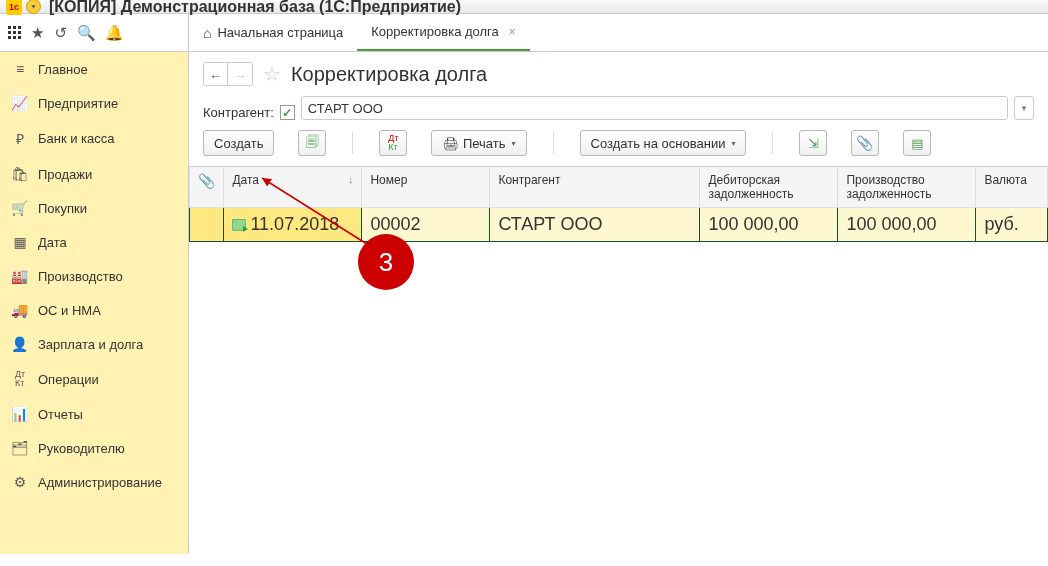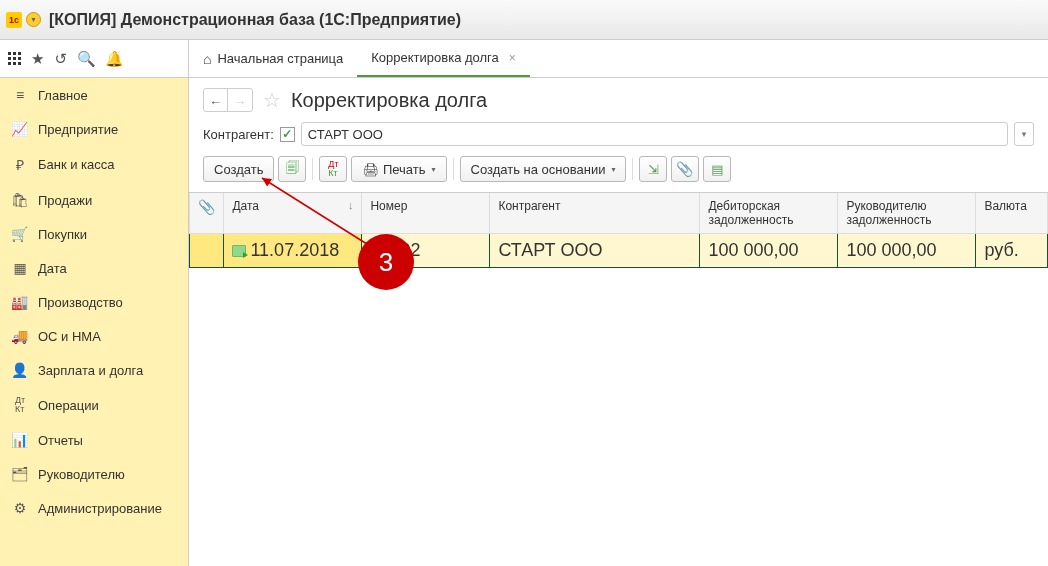--- a/index.html
+++ b/index.html
@@ -1,17 +1,17 @@
 <!DOCTYPE html>
 <html><head>
 <meta charset="utf-8">
 <style>
 * { margin: 0; padding: 0; box-sizing: border-box; font-family: Arial, sans-serif; }
 body { font-size: 12px; color: #333; background: #fff; overflow: hidden; }
-.titlebar { height: 40px; background: linear-gradient(#fafafa,#e8e8e8); border-bottom: 1px solid #ccc; display: flex; align-items: center; padding: 0 6px; text-align: center; }
+.titlebar { height: 14px; background: linear-gradient(#fafafa,#e8e8e8); border-bottom: 1px solid #ccc; display: flex; align-items: center; padding: 0 6px; text-align: center; }
 .titlebar-icon { width: 16px; height: 16px; background: #ffcc00; border-radius: 2px; display: inline-flex; align-items: center; justify-content: center; font-size: 9px; font-weight: bold; color: #c00; margin-right: 4px; }
 .titlebar-dropdown { width: 15px; height: 15px; background: #ffcc33; border: 1px solid #cc9900; border-radius: 8px; margin-right: 8px; display: flex; align-items: center; justify-content: center; font-size: 8px; color: #666; }
 .titlebar-text { font-size: 16px; color: #333; font-weight: bold; }
 .topbar { height: 38px; border-bottom: 1px solid #ccc; display: flex; align-items: stretch; }
 .topbar-left { width: 189px; display: flex; align-items: center; padding: 0 8px; gap: 10px; border-right: 1px solid #ccc; }
 .topbar-icon { font-size: 15px; color: #555; cursor: pointer; }
 .grid-btn { display: grid; grid-template-columns: repeat(3,3px); grid-template-rows: repeat(3,3px); gap: 2px; cursor: pointer; }
 .grid-btn span { background: #333; }
 .tabs { display: flex; align-items: stretch; flex: 1; }
 .tab { display: flex; align-items: center; padding: 0 14px; font-size: 13px; color: #333; cursor: pointer; gap: 6px; }
@@ -22,26 +22,26 @@
 .sidebar { width: 189px; background: #fff2b3; border-right: 1px solid #ccc; }
 .sidebar-item { display: flex; align-items: center; padding: 9px 12px; font-size: 13px; color: #333; cursor: pointer; gap: 10px; }
 .sidebar-icon { width: 16px; display: flex; justify-content: center; font-size: 14px; color: #555; }
 .content { flex: 1; background: #fff; padding: 10px 0 0 0; position: relative; }
 .page-header { display: flex; align-items: center; padding: 0 14px 10px 14px; gap: 10px; }
 .nav-btns { display: flex; border: 1px solid #ccc; border-radius: 3px; overflow: hidden; }
 .nav-btn { width: 24px; height: 22px; display: flex; align-items: center; justify-content: center; border-right: 1px solid #ccc; cursor: pointer; font-size: 13px; color: #555; }
 .nav-btn:last-child { border-right: none; color: #ccc; }
 .star-btn { font-size: 20px; color: #ccc; cursor: pointer; }
 .page-title { font-size: 20px; font-weight: normal; color: #333; }
-.filter-row { display: flex; align-items: center; padding: 0 14px 10px 14px; gap: 6px; }
+.filter-row { display: flex; align-items: flex-end; padding: 0 14px 10px 14px; gap: 6px; }
 .filter-label { font-size: 13px; }
 .checkbox { width: 15px; height: 15px; border: 1px solid #999; display: flex; align-items: center; justify-content: center; color: #3a9b3a; font-size: 12px; font-weight: bold; }
 .filter-input { flex: 1; height: 24px; border: 1px solid #ccc; border-radius: 3px; padding: 0 6px; font-size: 13px; display: flex; align-items: center; justify-content: space-between; }
 .filter-input-dropdown { width: 18px; border-left: 1px solid #ccc; height: 100%; display: flex; align-items: center; justify-content: center; color: #777; font-size: 9px; }
-.toolbar { display: flex; align-items: center; padding: 0 14px 10px 14px; gap: 4px; }
+.toolbar { display: flex; align-items: center; padding: 0 14px 10px 14px; gap: 24px; }
 .btn { height: 26px; padding: 0 10px; border: 1px solid #b8b8b8; border-radius: 3px; background: linear-gradient(#fff,#f0f0f0); display: flex; align-items: center; gap: 4px; font-size: 13px; cursor: pointer; }
 .btn-icon-only { padding: 0; width: 28px; justify-content: center; }
 .btn-dropdown-caret { font-size: 8px; color: #666; margin-left: 2px; }
 .toolbar-sep { width: 1px; height: 22px; background: #ddd; margin: 0 2px; }
 .icon-green { color: #3a9b3a; }
 .icon-red { color: #c00; }
 .table-wrap { border-top: 1px solid #ccc; }
 .table { width: 100%; border-collapse: collapse; }
 .table th { background: #f5f5f5; border: 1px solid #ddd; border-top: none; font-weight: normal; text-align: left; padding: 6px 8px; font-size: 12px; color: #333; vertical-align: top; height: 38px; }
 .table th.sortable::after { content: "↓"; float: right; color: #888; font-size: 11px; }
@@ -206,21 +206,21 @@
 
     <div class="table-wrap">
       <table class="table">
         <thead>
           <tr>
             <th style="width:28px;"><span class="paperclip">📎</span></th>
             <th style="width:138px;" class="sortable"><span>Дата</span></th>
             <th style="width:128px;"><span>Номер</span></th>
             <th style="width:210px;"><span>Контрагент</span></th>
             <th style="width:138px;"><span>Дебиторская задолженность</span></th>
-            <th style="width:138px;"><span>Руководителю задолженность</span></th>
+            <th style="width:138px;"><span>Производство задолженность</span></th>
             <th><span>Валюта</span></th>
           </tr>
         </thead>
         <tbody>
           <tr>
             <td class="selected"></td>
             <td class="selected"><span class="row-icon"></span><span>11.07.2018</span></td>
             <td style="text-align:left;"><span>00002</span></td>
             <td><span>СТАРТ ООО</span></td>
             <td class="num"><span>100 000,00</span></td>

